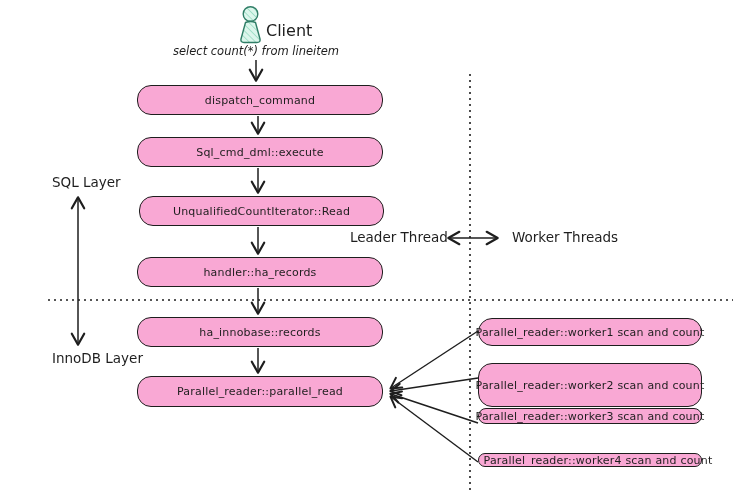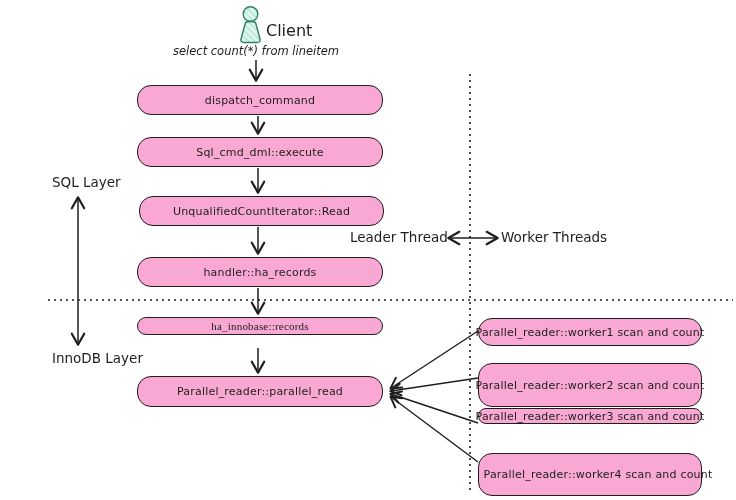--- a/index.html
+++ b/index.html
@@ -19,33 +19,33 @@
   .lbl { position:absolute; z-index:2; color:#1e1e1e; white-space:nowrap; }
   .lbl-small { font-size:11.5px;font-style:italic; }
   .lbl-mid   { font-size:16px; }
   .lbl-big   { font-size:13.5px; }
   #client-icon-wrap { position:absolute; left:237px; top:5px; z-index:2; }
   
   #n-dispatch   { left:137px; top:85px;  width:246px; height:30px; }
   #n-sqlcmd     { left:137px; top:137px; width:246px; height:30px; }
   #n-uciread    { left:139px; top:196px; width:245px; height:30px; }
   #n-harecords  { left:137px; top:257px; width:246px; height:30px; }
-  #n-innobase   { left:137px; top:317px; width:246px; height:18px;font-family:Liberation Serif, serif; }
+  #n-innobase   { left:137px; top:317px; width:246px; height:30px; }
   #n-preader    { left:137px; top:376px; width:246px; height:31px; }
   #n-worker1    { left:478px; top:318px; width:224px; height:28px; }
   #n-worker2    { left:478px; top:363px; width:224px; height:44px; }
   #n-worker3    { left:478px; top:408px; width:224px; height:16px; }
-  #n-worker4    { left:478px; top:453px; width:224px; height:43px;padding-left:16px; }
+  #n-worker4    { left:478px; top:453px; width:224px; height:14px;padding-left:16px; }
   
   #client-label   { left:266px; top:21px; }
   #query-label    { left:150px; top:44px; width:212px; text-align:center; }
   #sql-layer      { left:52px;  top:174px; }
   #innodb-layer   { left:52px;  top:350px; }
   #leader-thread  { left:350px; top:229px; width:96px; text-align:right; }
-  #worker-threads { left:501px; top:229px;text-align:center; }
+  #worker-threads { left:512px; top:229px;text-align:center; }
 </style>
 </head>
 <body>
 
 <div id="canvas">
 
   <svg id="wires" viewBox="0 0 736 500" xmlns="http://www.w3.org/2000/svg">
     <defs>
       <marker id="ah" viewBox="0 0 12 12" refX="9.5" refY="6" markerWidth="11" markerHeight="11" orient="auto-start-reverse">
         <path d="M2,1.5 L10,6 L2,10.5" fill="none" stroke="#1e1e1e" stroke-width="1.6" stroke-linecap="round" stroke-linejoin="round"></path>

